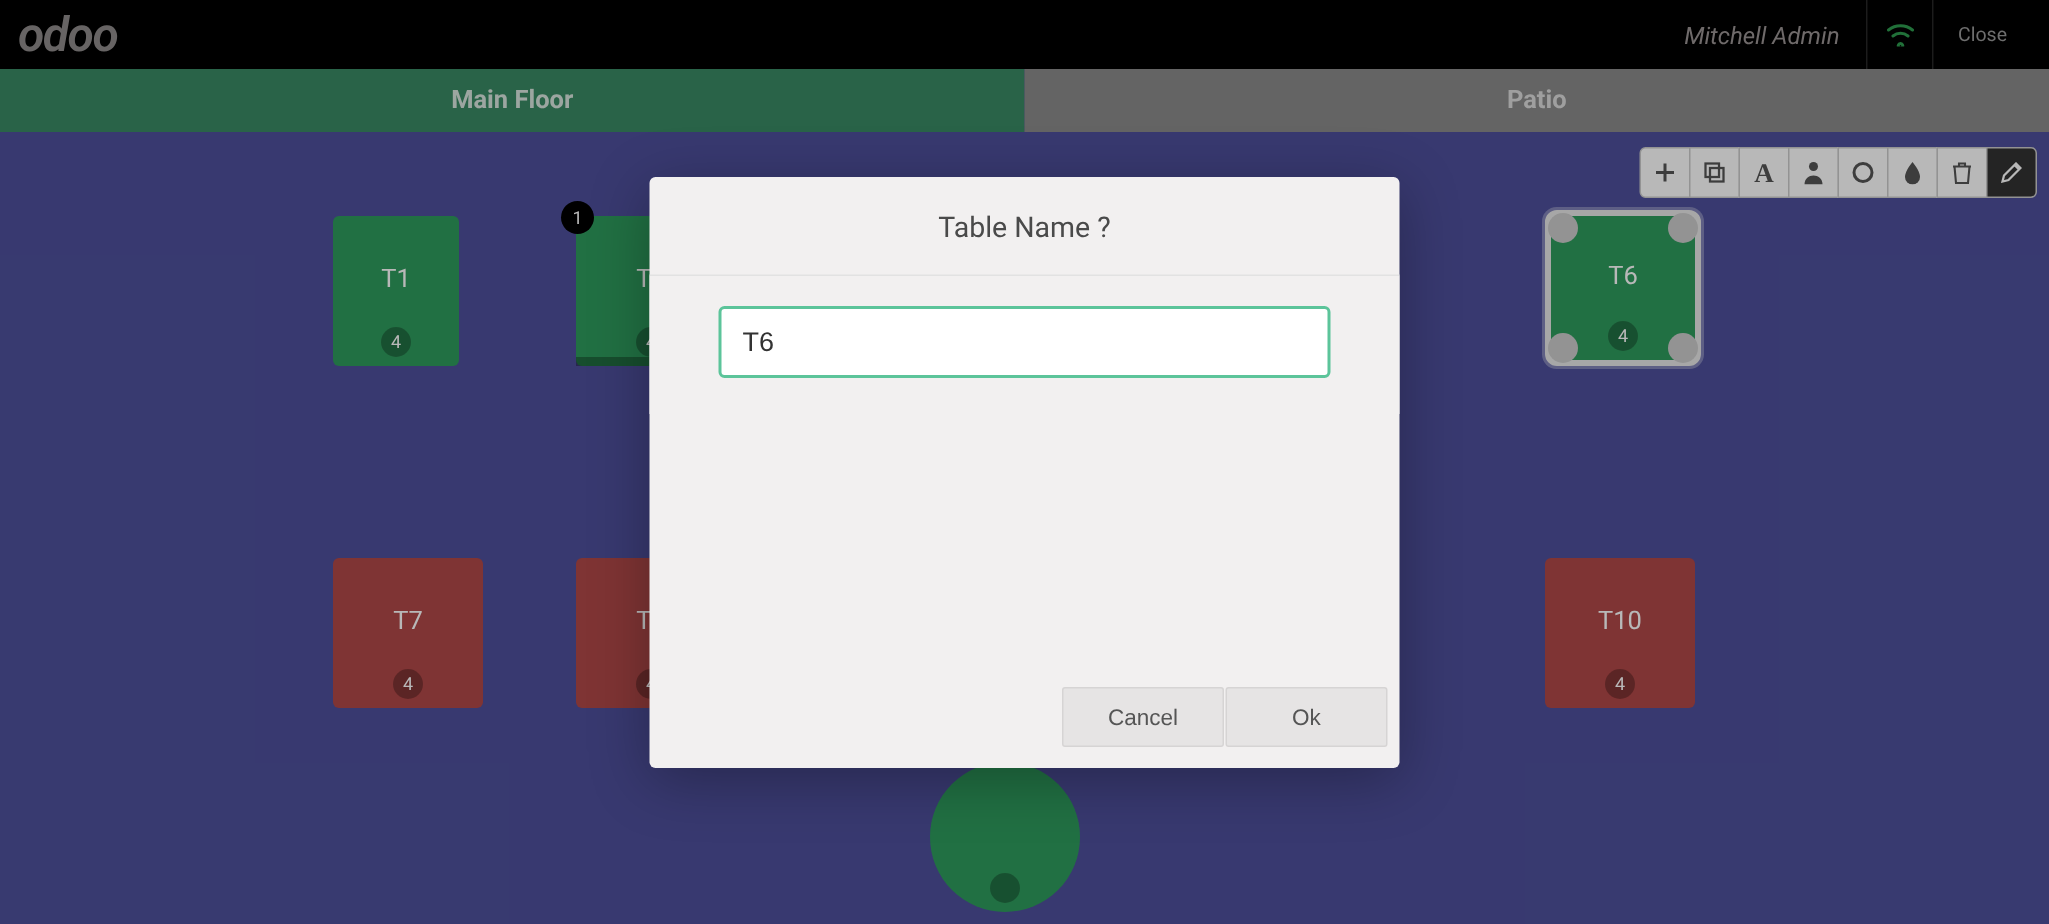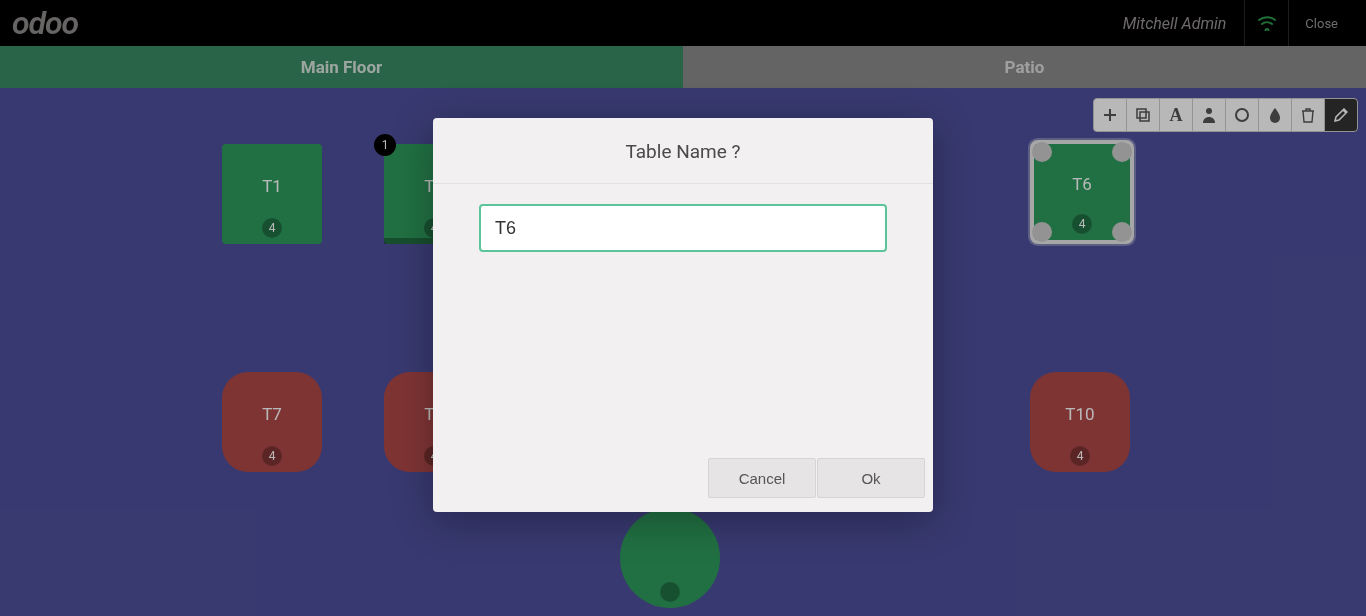--- a/index.html
+++ b/index.html
@@ -112,21 +112,21 @@
   position: absolute;
   display: flex;
   align-items: center;
   justify-content: center;
   flex-direction: column;
   color: #fff;
   font-size: 17px;
   border-radius: 4px;
 }
 .table.green { background: #2f9c5e; }
-.table.red { background: #b14848; border-radius: 26px; }
+.table.red { background: #b14848; }
 .table.round {
   border-radius: 50%;
   background: #2f9c5e;
 }
 .table .label {
   position: relative;
   top: -8px;
 }
 .seat-badge {
   position: absolute;
@@ -301,21 +301,21 @@
           <path d="M2 4h10l-1 11H3zM1 4h12M5 2h4v2H5z" fill="none" stroke="#555" stroke-width="1.4"></path>
         </svg>
       </div>
     <div class="tool-btn active">
         <svg width="14" height="14" viewBox="0 0 14 14">
           <path d="M1 13l1-4 8-8 3 3-8 8zM9 2l3 3" stroke="#fff" stroke-width="1.5" fill="none"></path>
         </svg>
       </div>
   </div>
 
-  <div class="table green" style="left:222px;top:56px;width:100px;height:100px;">
+  <div class="table green" style="left:222px;top:56px;width:84px;height:100px;">
     <span class="label">T1</span>
     <span class="seat-badge">4</span>
   </div>
 
   <div class="table green" style="left:384px;top:56px;width:100px;height:100px;">
     <span class="order-badge">1</span>
     <span class="label">T2</span>
     <span class="seat-badge">4</span>
     <div class="t2-bar"></div>
   </div>

